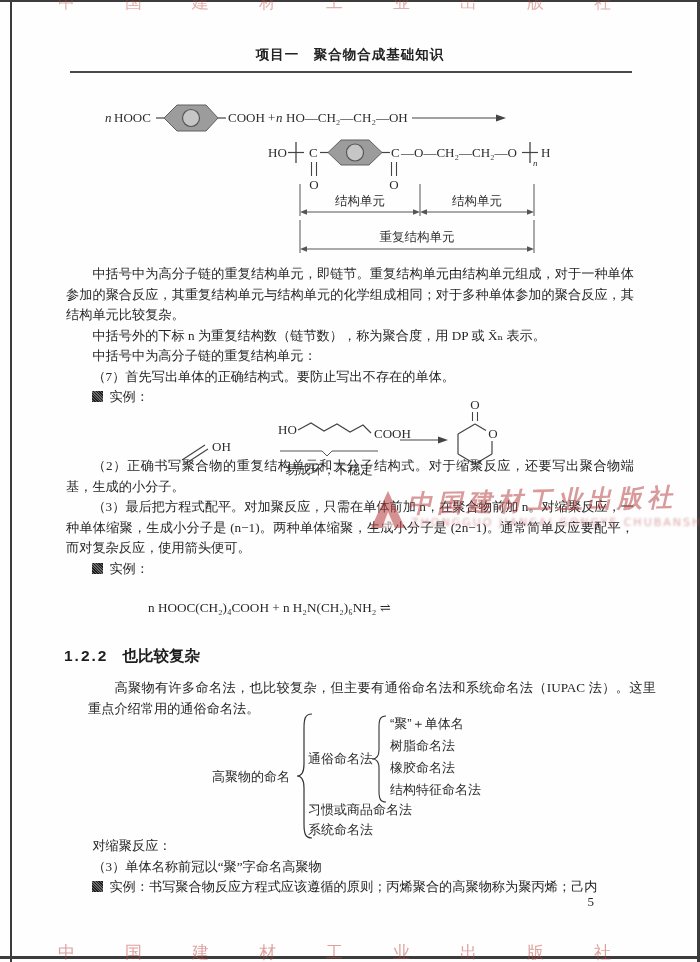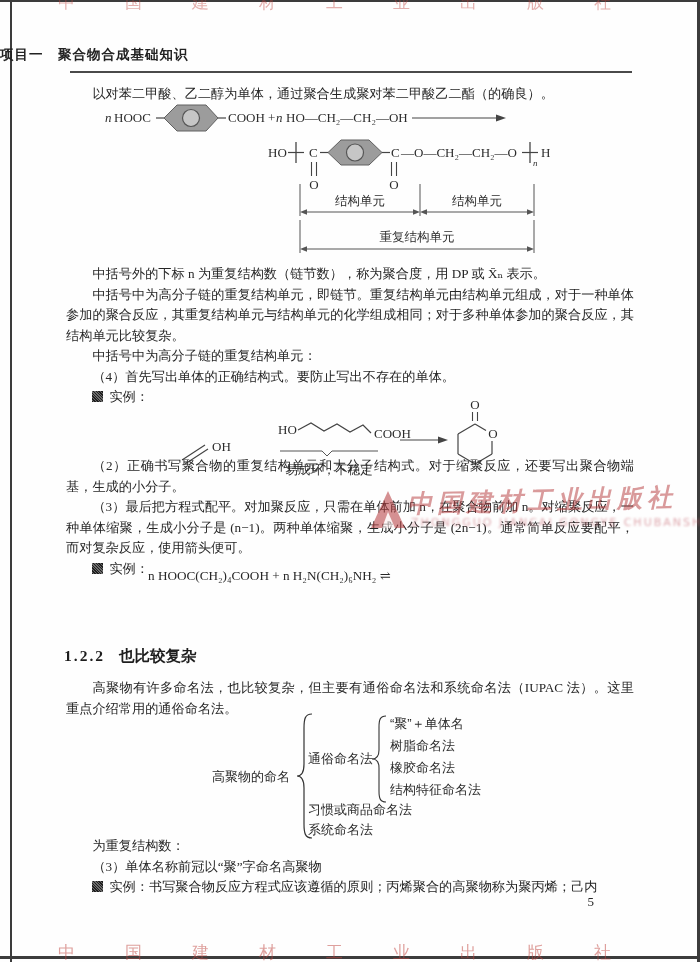--- a/index.html
+++ b/index.html
@@ -9,21 +9,21 @@
     font-family:"Liberation Serif","DejaVu Serif",serif;color:#262626;
   }
   
   .edge{position:absolute;background:#3c3c3c;}
   .edge.top{left:0;top:0;width:700px;height:2px;}
   .edge.bottom{left:0;top:956px;width:700px;height:3px;}
   .edge.left{left:10px;top:0;width:2px;height:962px;}
   .edge.right{left:697px;top:0;width:3px;height:962px;}
 
   .hdr{
-    position:absolute;left:0;top:46px;width:700px;text-align:left;
+    position:absolute;left:0;top:46px;width:700px;text-align:center;
     font-family:"Liberation Sans","DejaVu Sans",sans-serif;
     font-weight:bold;font-size:13.5px;letter-spacing:1px;color:#222;
   }
   .hdr-rule{position:absolute;left:70px;top:71px;width:562px;height:2px;background:#4a4a4a;}
 
   .para{position:absolute;left:66px;width:568px;font-size:13.2px;line-height:20.5px;text-align:justify;}
   .para p{margin:0;text-indent:2em;}
 
   .bullet{
     display:inline-block;width:11px;height:11px;margin-right:6px;vertical-align:-1px;
@@ -40,21 +40,21 @@
   .eqline{position:absolute;font-size:13.2px;white-space:nowrap;font-family:"Liberation Serif","DejaVu Serif",serif;}
   .bkt{display:inline-block;width:1.5px;height:15px;background:#333;position:relative;vertical-align:-3px;margin:0 3px;}
   .bkt::before{content:"";position:absolute;top:7px;left:-5px;width:11px;height:1.3px;background:#333;}
   .eqline sub{font-size:9px;}
 
   .sec-heading{
     position:absolute;left:64px;top:646px;
     font-family:"Liberation Sans","DejaVu Sans",sans-serif;
     font-weight:bold;font-size:15.5px;color:#1d1d1d;
   }
-  .sec-heading .num{margin-right:14px;letter-spacing:2px;font-family:Liberation Serif, serif;}
+  .sec-heading .num{margin-right:14px;letter-spacing:2px;}
 
   .pagenum{position:absolute;left:570px;top:894px;width:24px;text-align:right;font-size:13px;}
 
   
   .wm-center{position:absolute;left:363px;top:484px;width:300px;height:62px;pointer-events:none;z-index:6;}
   .wm-script{
     position:absolute;left:44px;top:0px;white-space:nowrap;
     font-family:"DejaVu Serif","Liberation Serif",serif;font-style:italic;font-weight:bold;
     font-size:25px;letter-spacing:5px;color:#b5383a;opacity:.5;transform:rotate(-1.5deg);
   }
@@ -77,23 +77,20 @@
 <div class="page">
 
   <div class="edge top"></div>
   <div class="edge bottom"></div>
   <div class="edge left"></div>
   <div class="edge right"></div>
 
   <div class="hdr">项目一　聚合物合成基础知识</div>
   <div class="hdr-rule"></div>
 
-  <div class="para" style="top:84px;">
-    <p>以对苯二甲酸、乙二醇为单体，通过聚合生成聚对苯二甲酸乙二酯（的确良）。</p>
-  </div>
 
   <svg class="chem" style="left:60px;top:100px;" width="580" height="160" viewBox="0 0 580 160">
 
     <text class="svgtext ital" x="45" y="22">n</text>
     <text class="svgtext" x="54" y="22">HOOC</text>
     <line x1="96" y1="18" x2="104" y2="18" stroke="#444" stroke-width="1.2"></line>
     <g>
       <polygon points="104,18 117,5 146,5 158,18 146,31 117,31" fill="#9c9c9c" stroke="#606060" stroke-width="1"></polygon>
       <circle cx="131" cy="18" r="8.5" fill="#c6c6c6" stroke="#555" stroke-width="1.2"></circle>
     </g>
@@ -142,24 +139,24 @@
 
     <line x1="240" y1="120" x2="240" y2="153" stroke="#555" stroke-width="1"></line>
     <line x1="474" y1="120" x2="474" y2="153" stroke="#555" stroke-width="1"></line>
     <text class="svgcjk" x="357" y="141" text-anchor="middle">重复结构单元</text>
     <line x1="243" y1="149" x2="471" y2="149" stroke="#555" stroke-width="1"></line>
     <polygon points="240,149 247,146.3 247,151.7" fill="#555"></polygon>
     <polygon points="474,149 467,146.3 467,151.7" fill="#555"></polygon>
   </svg>
 
   <div class="para" style="top:264px;">
+    <p>中括号中为高分子链的重复结构单元，即链节。重复结构单元由结构单元组成，对于一种单体参加的聚合反应，其重复结构单元与结构单元的化学组成相同；对于多种单体参加的聚合反应，其结构单元比较复杂。</p>
     <p>中括号外的下标 n 为重复结构数（链节数），称为聚合度，用 DP 或 X̄ₙ 表示。</p>
-    <p>中括号中为高分子链的重复结构单元，即链节。重复结构单元由结构单元组成，对于一种单体参加的聚合反应，其重复结构单元与结构单元的化学组成相同；对于多种单体参加的聚合反应，其结构单元比较复杂。</p>
     <p>中括号中为高分子链的重复结构单元：</p>
-    <p>（4）首先写出单体的正确结构式。要防止写出不存在的单体。</p>
+    <p>（7）首先写出单体的正确结构式。要防止写出不存在的单体。</p>
     <p><span class="bullet"></span><span>实例：</span></p>
   </div>
 
   <svg class="chem" style="left:128px;top:398px;" width="450" height="86" viewBox="0 0 450 86">
 
     <g>
       <line x1="54" y1="62" x2="77" y2="47" stroke="#444" stroke-width="1.2"></line>
       <line x1="57" y1="66" x2="80" y2="51" stroke="#444" stroke-width="1.2"></line>
       <text class="svgtext" x="84" y="53">OH</text>
     </g>
@@ -188,45 +185,45 @@
       <line x1="330" y1="36" x2="347" y2="26" stroke="#444" stroke-width="1.2"></line>
     </g>
   </svg>
 
   <div class="para" style="top:456px;">
     <p>（2）正确书写聚合物的重复结构单元和大分子结构式。对于缩聚反应，还要写出聚合物端基，生成的小分子。</p>
     <p>（3）最后把方程式配平。对加聚反应，只需在单体前加 n，在聚合物前加 n。对缩聚反应，一种单体缩聚，生成小分子是 (n−1)。两种单体缩聚，生成小分子是 (2n−1)。通常简单反应要配平，而对复杂反应，使用箭头便可。</p>
     <p><span class="bullet"></span><span>实例：</span></p>
   </div>
 
-  <div class="eqline" style="left:148px;top:568px;">n HOOC(CH₂)₄COOH + n H₂N(CH₂)₆NH₂ ⇌</div>
+  <div class="eqline" style="left:148px;top:600px;">n HOOC(CH₂)₄COOH + n H₂N(CH₂)₆NH₂ ⇌</div>
 
   <div class="sec-heading">
     <span class="num">1.2.2</span><span>也比较复杂</span>
   </div>
 
-  <div class="para" style="top:678px;">
+  <div class="para" style="top:678px;margin-left:22px;">
     <p>高聚物有许多命名法，也比较复杂，但主要有通俗命名法和系统命名法（IUPAC 法）。这里重点介绍常用的通俗命名法。</p>
   </div>
 
   <svg class="chem" style="left:200px;top:712px;" width="330" height="130" viewBox="0 0 330 130">
     <text class="svgcjk" x="12" y="69" style="font-size:13px">高聚物的命名</text>
     <path d="M112,2 C105,2 104,7 104,16 L104,52 C104,60 102,64 97,64 C102,64 104,68 104,76 L104,112 C104,121 105,126 112,126" fill="none" stroke="#333" stroke-width="1.2"></path>
     <text class="svgcjk" x="108" y="51" style="font-size:13px">通俗命名法</text>
     <path d="M186,4 C180,4 179,8 179,15 L179,38 C179,43 177,47 172,47 C177,47 179,51 179,56 L179,79 C179,86 180,90 186,90" fill="none" stroke="#333" stroke-width="1.1"></path>
     <text class="svgcjk" x="190" y="16" style="font-size:13px">“聚”＋单体名</text>
     <text class="svgcjk" x="190" y="38" style="font-size:13px">树脂命名法</text>
     <text class="svgcjk" x="190" y="60" style="font-size:13px">橡胶命名法</text>
     <text class="svgcjk" x="190" y="82" style="font-size:13px">结构特征命名法</text>
     <text class="svgcjk" x="108" y="102" style="font-size:13px">习惯或商品命名法</text>
     <text class="svgcjk" x="108" y="122" style="font-size:13px">系统命名法</text>
   </svg>
 
   <div class="para" style="top:836px;">
-    <p>为重复结构数：</p>
+    <p>对缩聚反应：</p>
     <p>（3）单体名称前冠以“聚”字命名高聚物</p>
     <p><span class="bullet"></span><span>实例：</span><span>书写聚合物反应方程式应该遵循的原则；丙烯聚合的高聚物称为聚丙烯；己内</span></p>
   </div>
 
   <div class="pagenum">5</div>
 
   <div class="wm-center">
     <svg width="40" height="46" viewBox="0 0 40 46" style="position:absolute;left:6px;top:2px;opacity:.55;">
       <polygon points="2,42 19,5 36,42" fill="#b5383a"></polygon>
       <polygon points="13,42 19,26 26,42" fill="#fdecec"></polygon>

